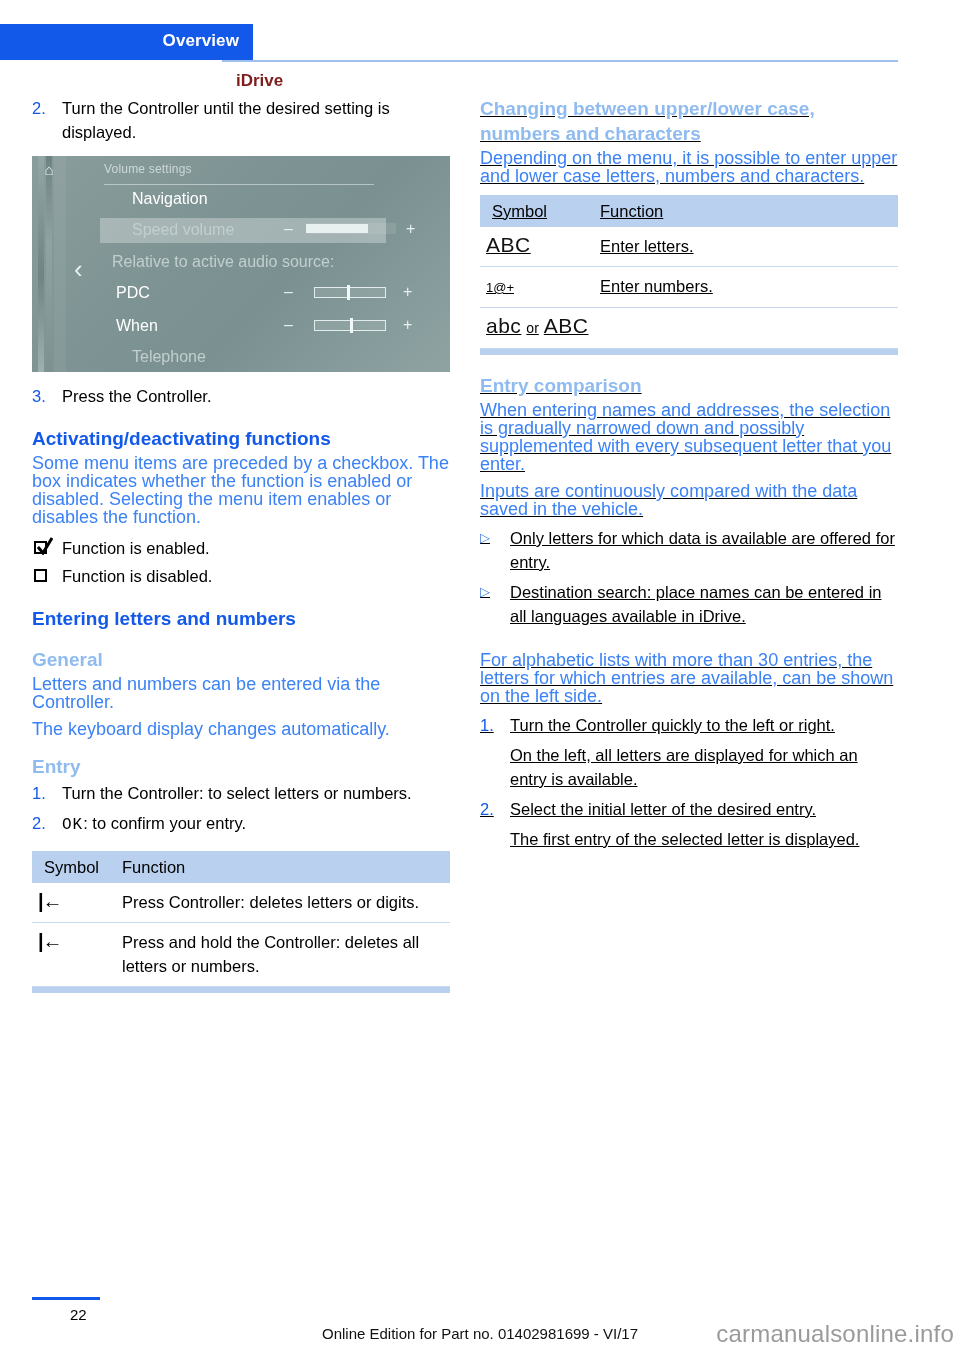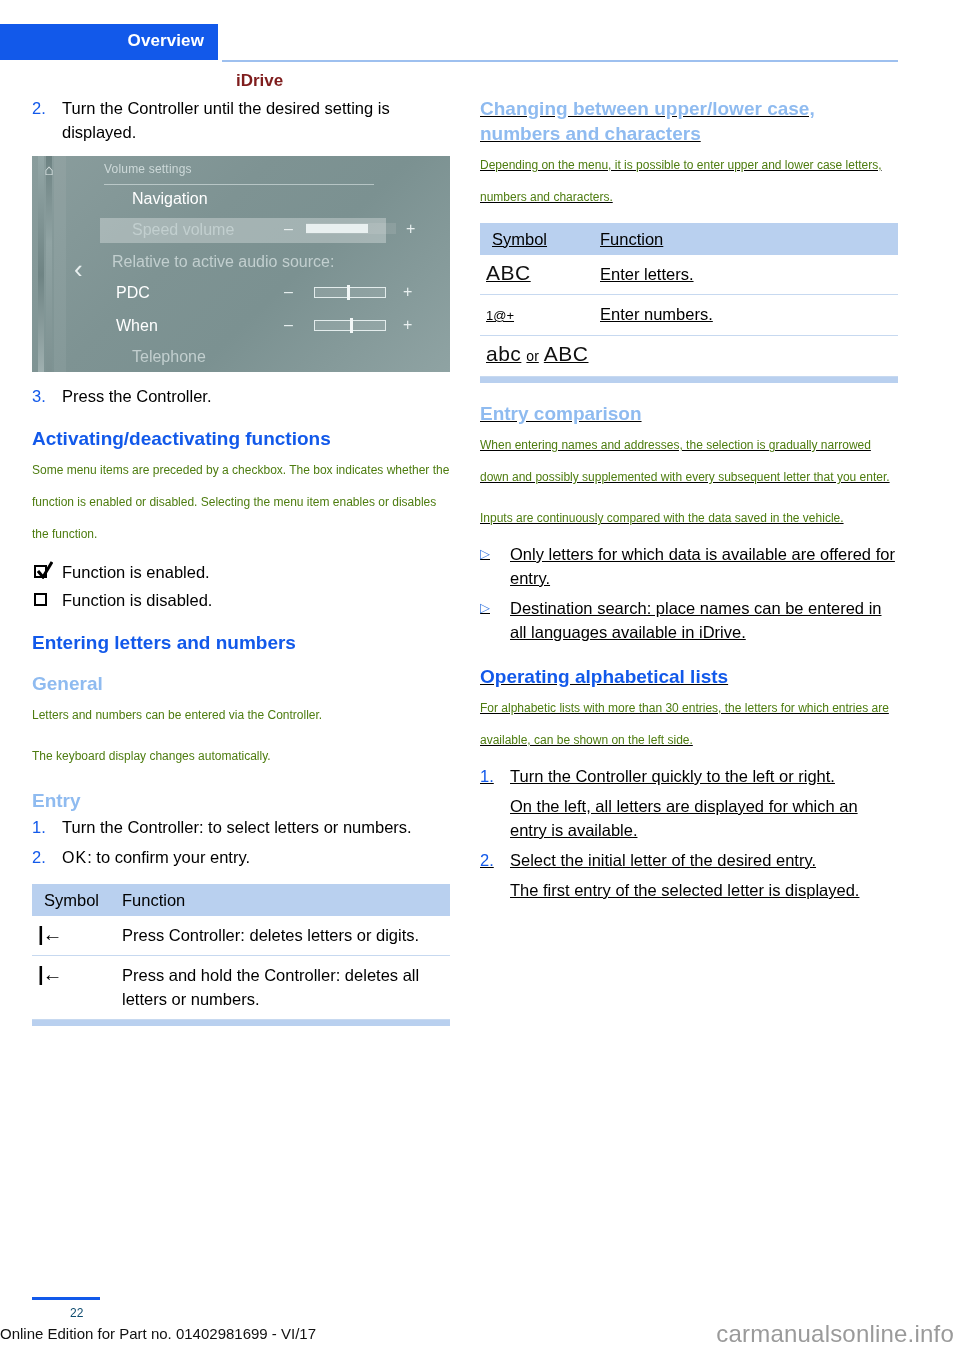--- a/index.html
+++ b/index.html
@@ -21,21 +21,21 @@
     position: absolute;
     left: 0;
     top: 24px;
     width: 960px;
     height: 36px;
   }
   .tab-active {
     position: absolute;
     left: 0;
     top: 0;
-    width: 218px;
+    width: 253px;
     height: 36px;
     background: #1259ea;
   }
   .tab-active-label {
     position: absolute;
     right: 14px;
     top: 7px;
     color: #ffffff;
     font-size: 17px;
     font-weight: bold;
@@ -64,23 +64,23 @@
     position: absolute;
     top: 96px;
     width: 418px;
   }
   .col-left  { left: 32px; }
   .col-right { left: 480px; text-decoration: underline; }
 
   
   p.body {
     margin: 0 0 0 0;
-    font-size: 12px;
-    line-height: 32px;
-    color: #4d7c0f;
+    font-size: 18px;
+    line-height: 18px;
+    color: #3b82f6;
   }
   .para-gap { height: 9px; }
 
   h2.head-blue {
     margin: 0;
     font-size: 19px;
     line-height: 25px;
     font-weight: bold;
     color: #1259ea;
   }
@@ -245,34 +245,34 @@
 
   .tbl-right .tbl-head .c1 { width: 120px; flex: 0 0 120px; }
   .tbl-right .tbl-row .c1 { width: 120px; flex: 0 0 120px; }
 
   
   .sym-del { font-size: 20px; line-height: 22px; letter-spacing: -1px; font-weight: bold; }
   .sym-abc-big { font-size: 21px; line-height: 22px; letter-spacing: .5px; color:#111; }
   .sym-abc-lower { font-size: 21px; line-height: 22px; letter-spacing: .5px; color:#111; }
   .sym-num { font-size: 13px; line-height: 22px; }
   .sym-or { font-size: 14px; padding: 0 5px; }
-  .sym-ok { font-family: Liberation Sans, sans-serif; font-size: 16px; letter-spacing: 1px; }
+  .sym-ok { font-family: Liberation Mono, monospace; font-size: 16px; letter-spacing: 1px; }
 
   
   .footer-rule {
     position: absolute; left: 32px; top: 1297px; width: 68px; height: 3px;
     background: #1259ea;
   }
   .page-num {
     position: absolute; left: 70px; top: 1306px;
-    font-size: 12px; color: #0c4a6e;
+    font-size: 15px; color: #000000;
   }
   .footer-note {
     position: absolute; left: 0; top: 1325px; width: 960px;
-    font-size: 15px; color: #111;
+    text-align: center; font-size: 15px; color: #111;
   }
   .watermark {
     position: absolute; right: 6px; top: 1320px;
     font-size: 24px; color: #9a9a9a; letter-spacing: .2px;
   }
 </style>
 </head>
 <body>
 
 <div class="header">
@@ -452,21 +452,20 @@
     <span class="step-text">Only letters for which data is available are offered for entry.</span>
   </div>
   <div style="height:6px"></div>
   <div class="bullet">
     <span class="bullet-mark">▷</span>
     <span class="step-text">Destination search: place names can be entered in all languages available in iDrive.</span>
   </div>
 
   <div style="height:20px"></div>
 
-  <h2 class="head-blue">Operating alphabetical lists</h2>
   <div style="height:3px"></div>
   <p class="body">For alphabetic lists with more than 30 entries, the letters for which entries are available, can be shown on the left side.</p>
 
   <div style="height:8px"></div>
 
   <div class="step">
     <span class="step-num">1.</span>
     <span class="step-text">Turn the Controller quickly to the left or right.</span>
   </div>
   <div class="step-sub" style="margin-top:6px">On the left, all letters are displayed for which an entry is available.</div>

